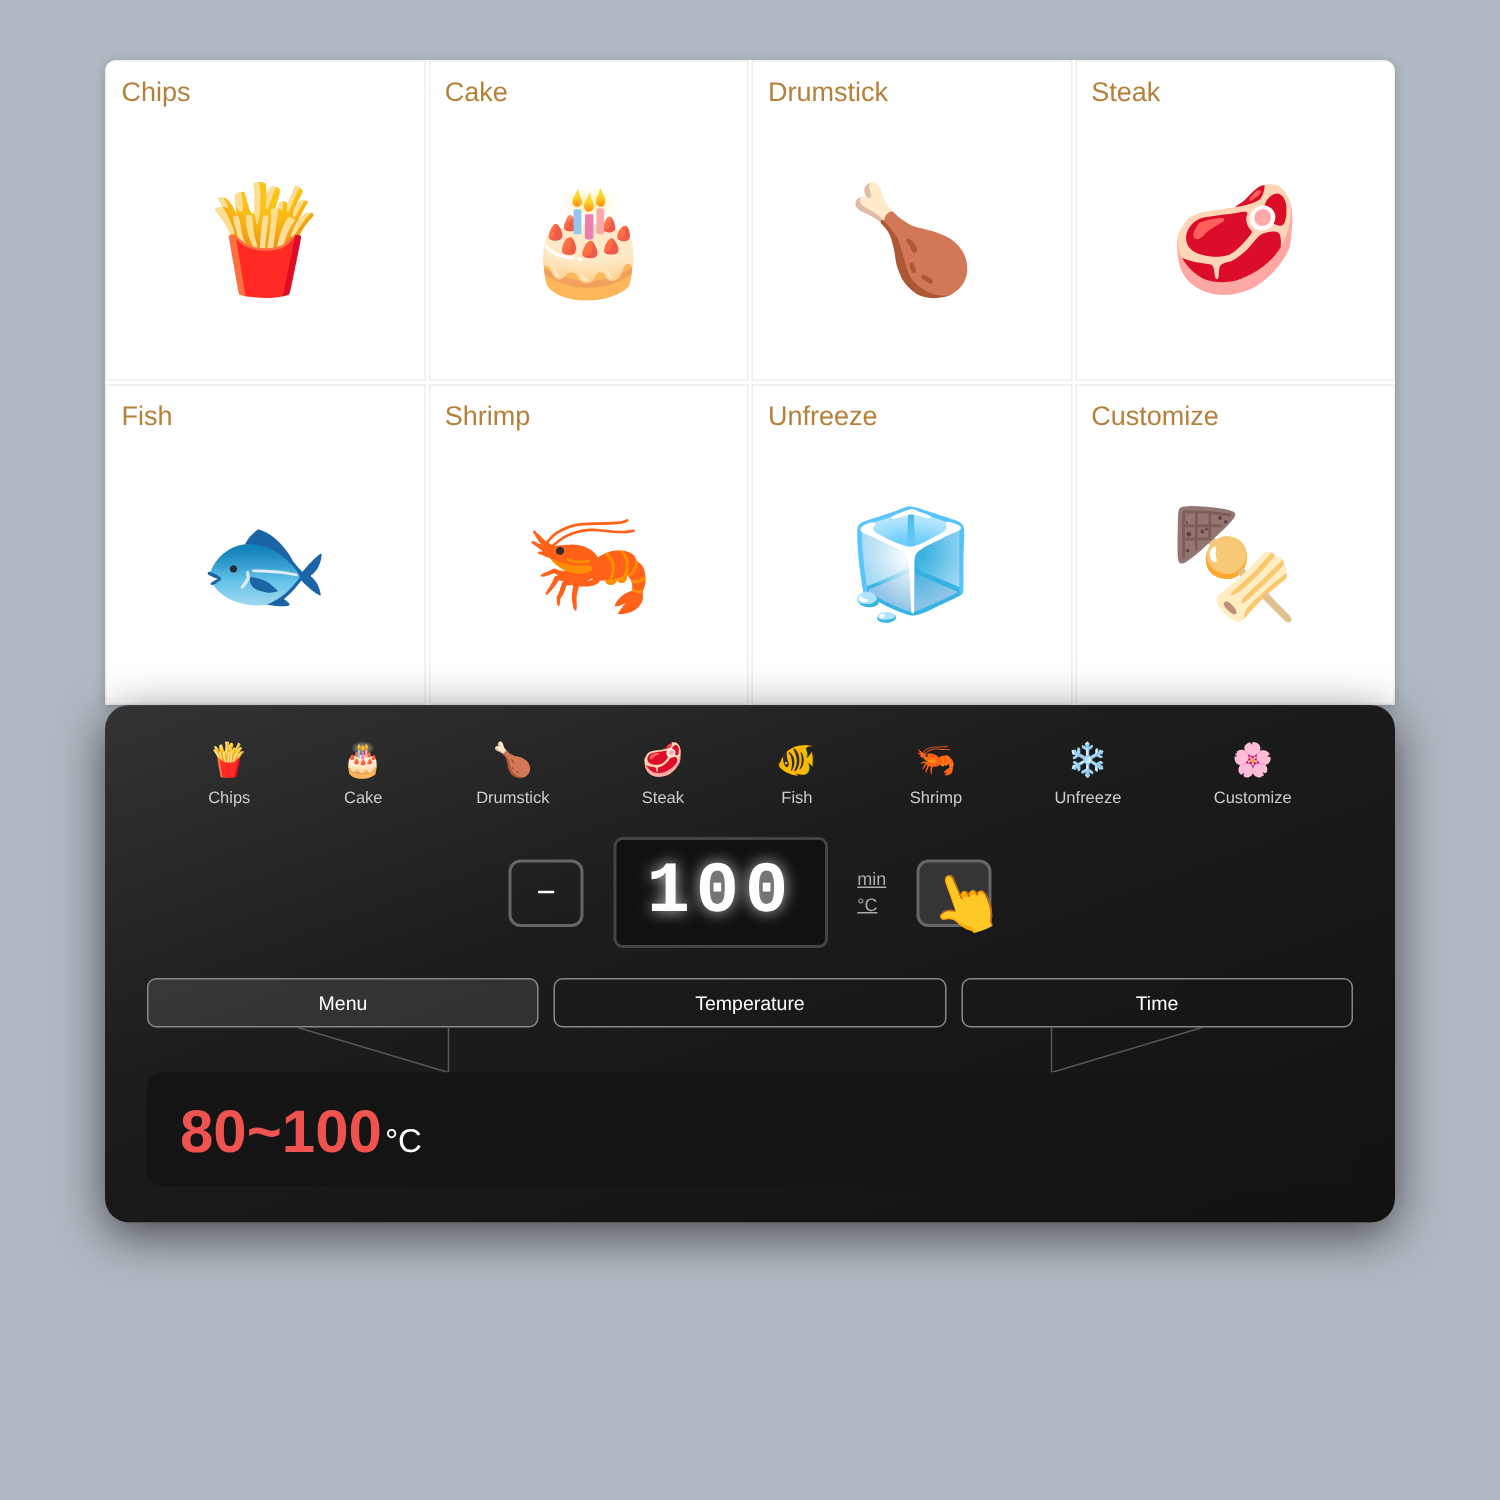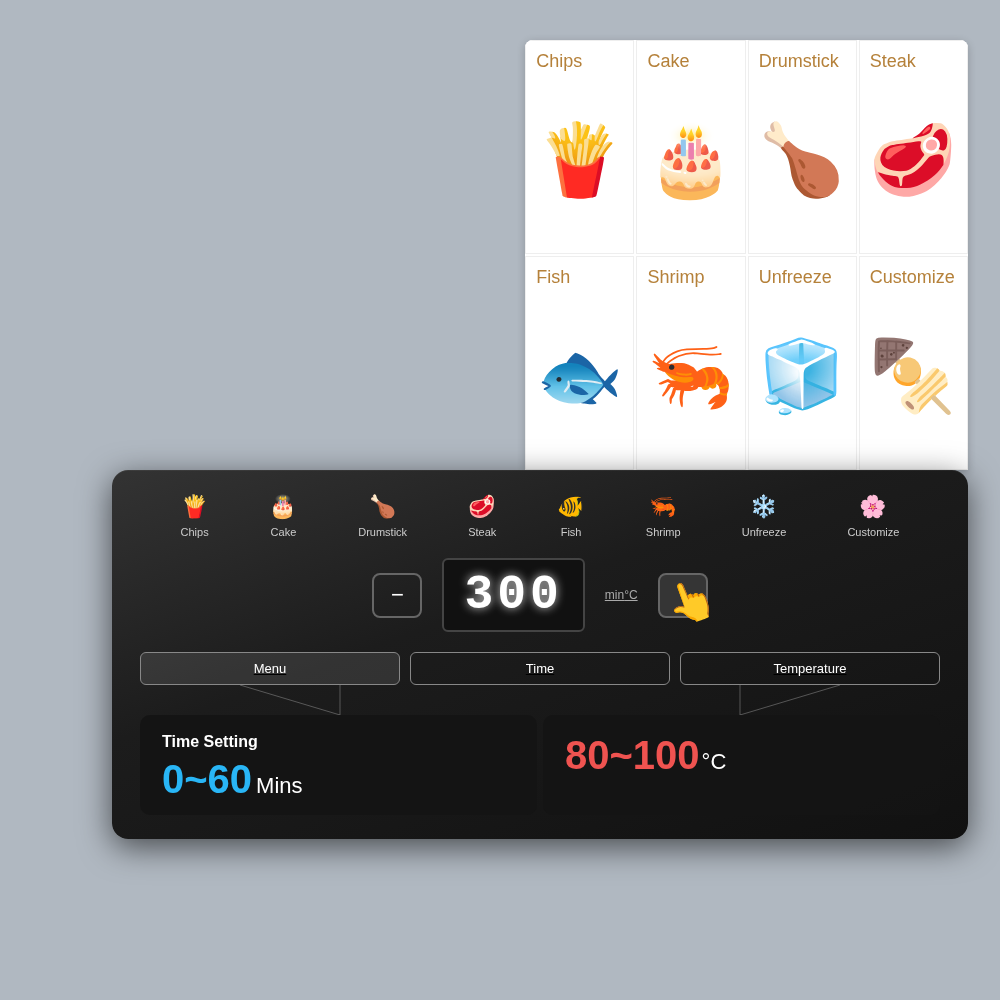--- a/index.html
+++ b/index.html
@@ -8,27 +8,26 @@
       height: 1000px;
       background: #b0b8c1;
       display: flex;
       align-items: center;
       justify-content: center;
       font-family: Arial, sans-serif;
       overflow: hidden;
     }
 
     .main-container {
-      width: 936px;
+      width: 860px;
       height: 920px;
       position: relative;
       display: flex;
       flex-direction: column;
       gap: 0;
-      align-items: flex-end;
     }
 
     
     .food-grid-panel {
       background: white;
       border-radius: 8px 8px 0 0;
       display: grid;
       grid-template-columns: repeat(4, 1fr);
       grid-template-rows: repeat(2, 1fr);
       gap: 2px;
@@ -122,21 +121,21 @@
       font-weight: bold;
       color: white;
       text-shadow: 0 0 10px rgba(255,255,255,0.8);
       letter-spacing: 4px;
       min-width: 140px;
       text-align: center;
     }
 
     .unit-labels {
       display: flex;
-      flex-direction: row;
+      flex-direction: column;
       color: #aaa;
       font-size: 12px;
       line-height: 1.4;
       text-decoration: underline;
     }
 
     .plus-btn {
       width: 50px;
       height: 45px;
       border: 2px solid #666;
@@ -150,21 +149,20 @@
       cursor: pointer;
       position: relative;
     }
 
     
     .buttons-row {
       display: flex;
       justify-content: space-between;
       margin-top: 10px;
       gap: 10px;
-      text-decoration: underline;
     }
 
     .ctrl-btn {
       flex: 1;
       padding: 8px 0;
       border: 1.5px solid #888;
       border-radius: 6px;
       background: transparent;
       color: white;
       font-size: 13px;
@@ -306,53 +304,47 @@
         <span class="preset-label">Unfreeze</span>
       </div>
       <div class="preset-item">
         <span class="preset-icon">🌸</span>
         <span class="preset-label">Customize</span>
       </div>
     </div>
 
     <div class="display-row" style="position:relative;">
       <button class="minus-btn">−</button>
-      <div class="temp-display">300</div>
+      <div class="temp-display">100</div>
       <div class="unit-labels">
         <span>min</span>
         <span>°C</span>
       </div>
       <div class="plus-btn" style="position:relative;">
         <span style="font-size:40px; position:absolute; right:-10px; bottom:-10px; transform: rotate(-20deg);">👆</span>
       </div>
     </div>
 
     <div class="buttons-row">
       <button class="ctrl-btn active">Menu</button>
+      <button class="ctrl-btn">Temperature</button>
       <button class="ctrl-btn">Time</button>
-      <button class="ctrl-btn">Temperature</button>
     </div>
 
     <div style="height:30px; position:relative;">
       <svg width="100%" height="100%" viewBox="0 0 800 30" preserveAspectRatio="none">
         <line x1="100" y1="0" x2="200" y2="30" stroke="rgba(150,150,150,0.5)" stroke-width="1"></line>
         <line x1="200" y1="0" x2="200" y2="30" stroke="rgba(150,150,150,0.5)" stroke-width="1"></line>
         <line x1="600" y1="0" x2="600" y2="30" stroke="rgba(150,150,150,0.5)" stroke-width="1"></line>
         <line x1="700" y1="0" x2="600" y2="30" stroke="rgba(150,150,150,0.5)" stroke-width="1"></line>
       </svg>
     </div>
 
     <div class="info-panels-wrapper">
 
-      <div class="info-panel">
-        <div class="info-panel-title">Time Setting</div>
-        <div class="info-panel-value">
-          <span class="val-blue">0<span style="color:#29b6f6">~</span>60</span><span class="val-white" style="font-size:22px; margin-left:4px;">Mins</span>
-        </div>
-      </div>
 
       <div class="info-panel">
         <div class="info-panel-value">
           <span class="val-red">80~100</span><span class="val-white" style="font-size:22px; margin-left:2px;">°C</span>
         </div>
       </div>
 
     </div>
 
   </div>

